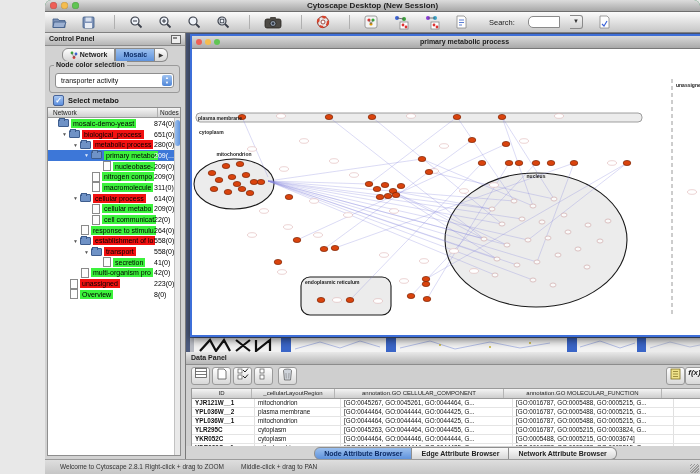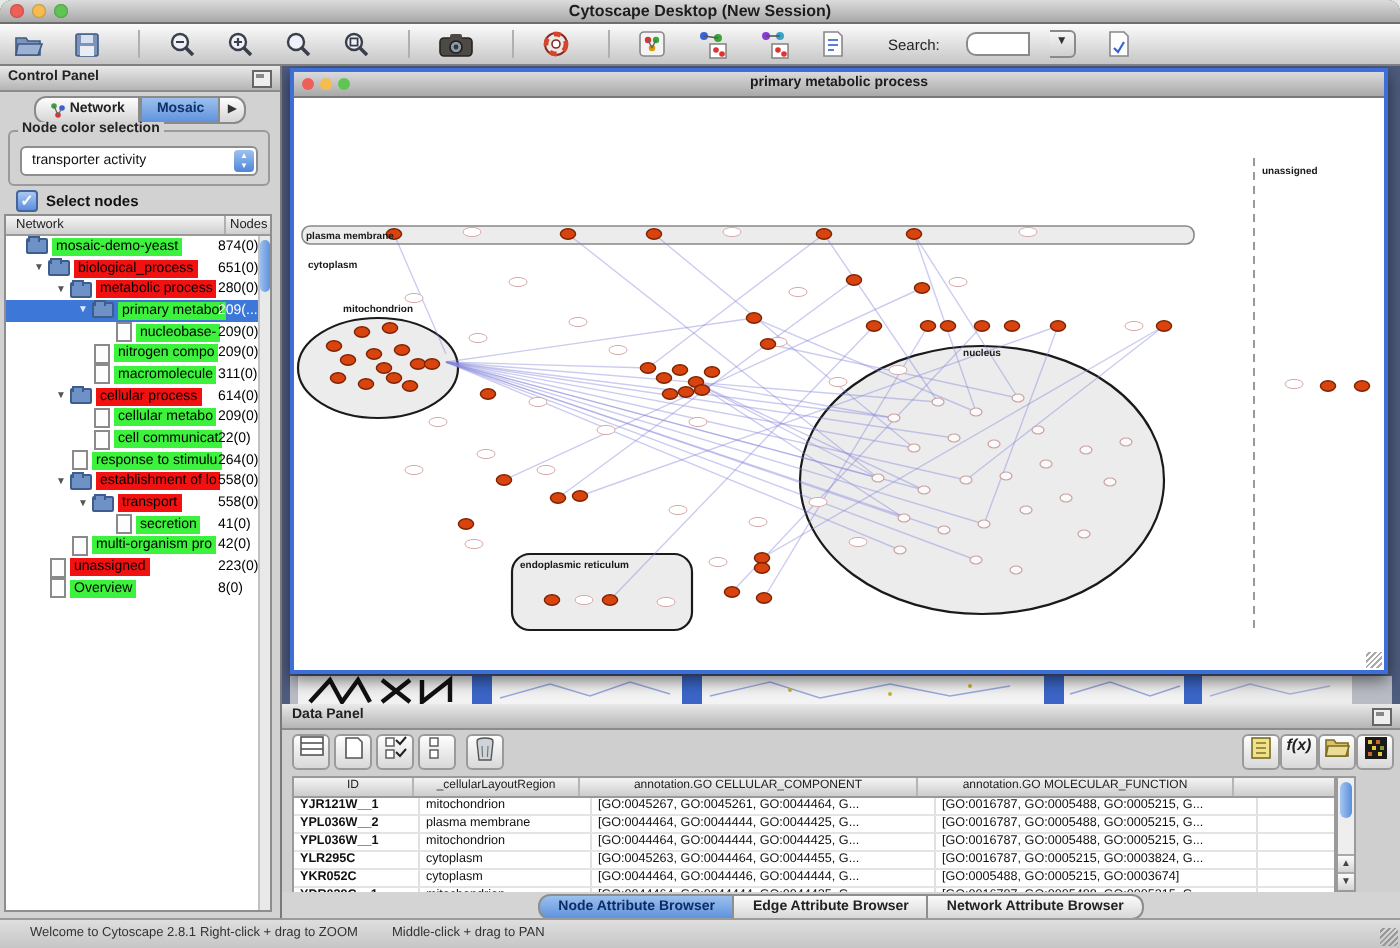--- a/index.html
+++ b/index.html
@@ -1,18 +1,18 @@
 <!DOCTYPE html>
 <html><head>
 <meta charset="utf-8">
 <style>
   html,body{margin:0;padding:0;}
   body{width:700px;height:474px;position:relative;overflow:hidden;
        font-family:"Liberation Sans",sans-serif;background:#e8e8e8;-webkit-font-smoothing:antialiased;}
-  .app{position:absolute;inset:0;background:#15803d;border-radius:6px 6px 0 0;overflow:hidden;}
+  .app{position:absolute;inset:0;background:#15803d;border-radius:6px 6px 0 0;overflow:hidden;margin-left:45px;}
 
   
   .titlebar{position:absolute;left:0;top:0;right:0;height:11px;
             background:linear-gradient(#dcdcdc,#a8a8a8);border-bottom:1px solid #6e6e6e;}
   .dots{position:absolute;left:5px;top:2px;display:flex;gap:4px;}
   .dot{width:7px;height:7px;border-radius:50%;box-shadow:inset 0 0 1px rgba(0,0,0,.5);}
   .dot.r{background:#ee5f57}.dot.y{background:#f5bd4f}.dot.g{background:#61c554}
   .wtitle{text-align:center;font-size:8px;font-weight:bold;color:#1d1d1d;line-height:11px;}
 
   
@@ -285,21 +285,21 @@
       </div>
       <div class="groupbox">
         <span class="grouplbl">Node color selection</span>
         <div class="combo">
           <span>transporter activity</span>
           <span class="steppers">▲<br>▼</span>
         </div>
       </div>
       <div class="checkrow">
         <span class="checkbox">✓</span>
-        <span class="checklbl">Select nodes</span>
+        <span class="checklbl">Select metabo</span>
       </div>
       <div class="treebox">
         <div class="treehead">
           <span class="th1">Network</span>
           <span class="th2">Nodes</span>
         </div>
         <div id="network-tree">
             <div class="trow">
               <span class="ind" style="width: 3px;"></span>
               <span class="arrow"></span>

